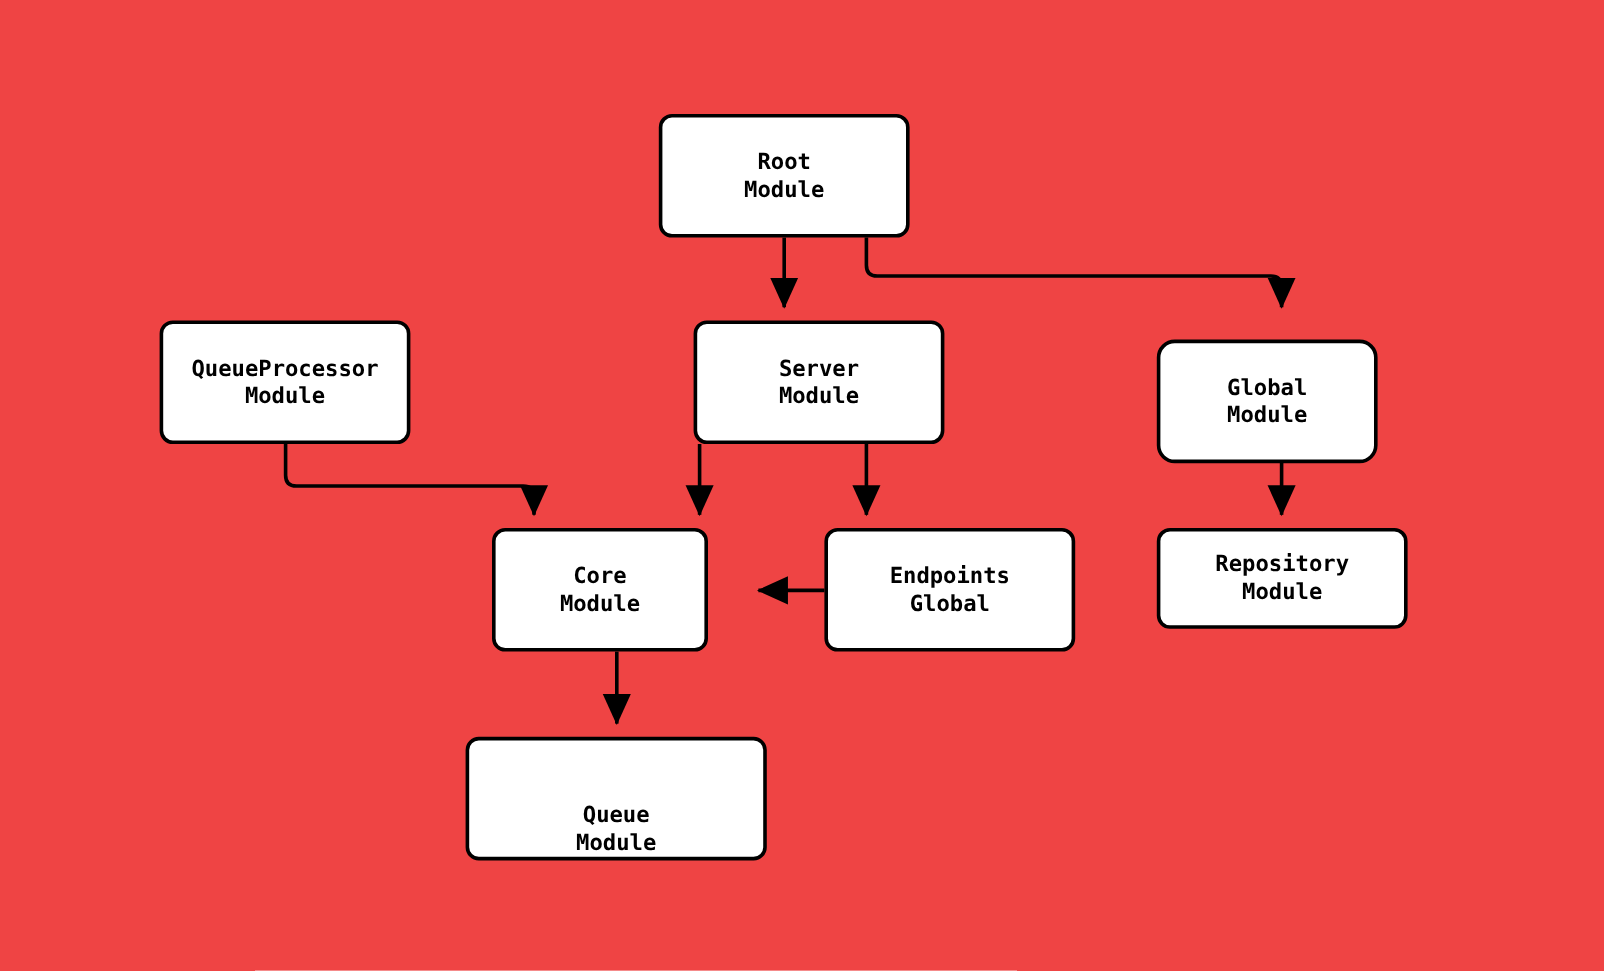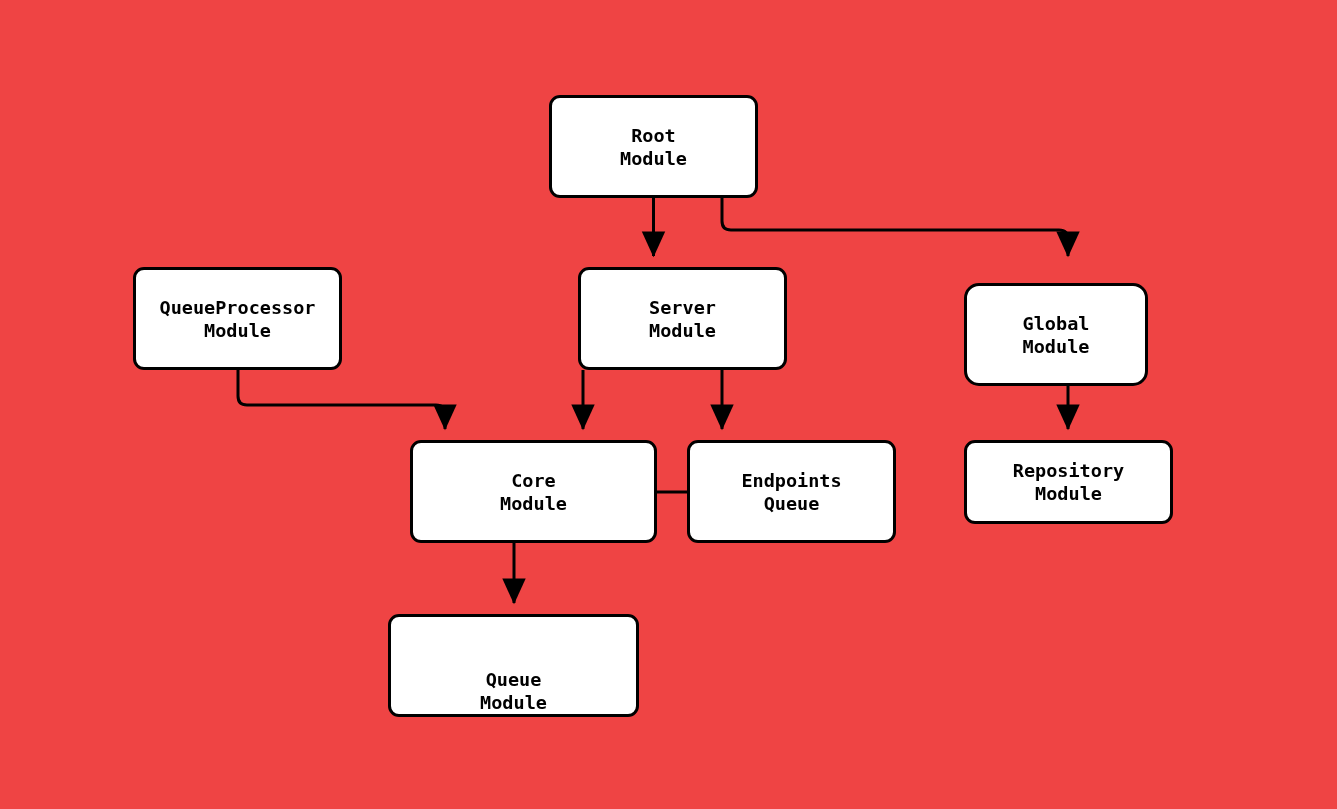--- a/index.html
+++ b/index.html
@@ -90,28 +90,28 @@
   <div class="node" style="left:549px; top:267px; width:209px; height:103px;margin-left:29px;">
     <div class="node-label">Server
 Module</div>
   </div>
 
   <div class="node" style="left:964px; top:283px; width:184px; height:103px;border-radius:15px;">
     <div class="node-label">Global
 Module</div>
   </div>
 
-  <div class="node" style="left:410px; top:440px; width:247px; height:103px;">
+  <div class="node" style="left:410px; top:440px; width:180px; height:103px;">
     <div class="node-label">Core
 Module</div>
   </div>
 
   <div class="node" style="left:687px; top:440px; width:209px; height:103px;">
     <div class="node-label">Endpoints
-Queue</div>
+Global</div>
   </div>
 
   <div class="node" style="left:964px; top:440px; width:209px; height:84px;">
     <div class="node-label">Repository
 Module</div>
   </div>
 
   <div class="node" style="left:388px; top:614px; width:251px; height:103px;justify-content:flex-end;">
     <div class="node-label">Queue
 Module</div>

